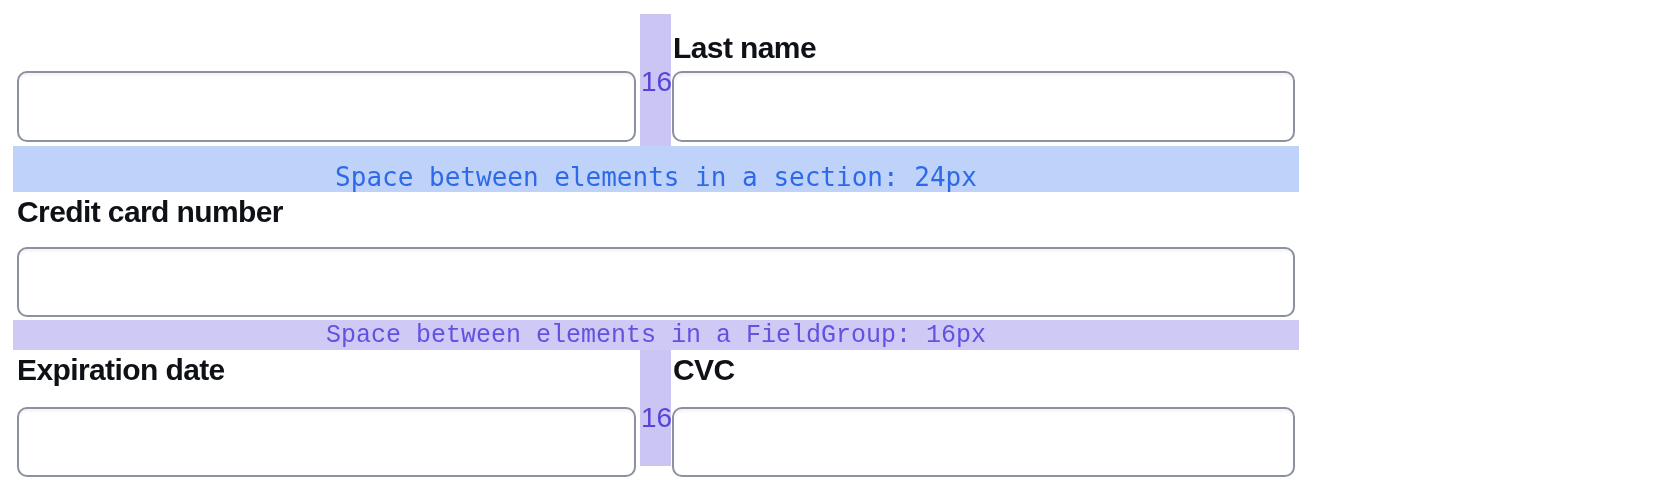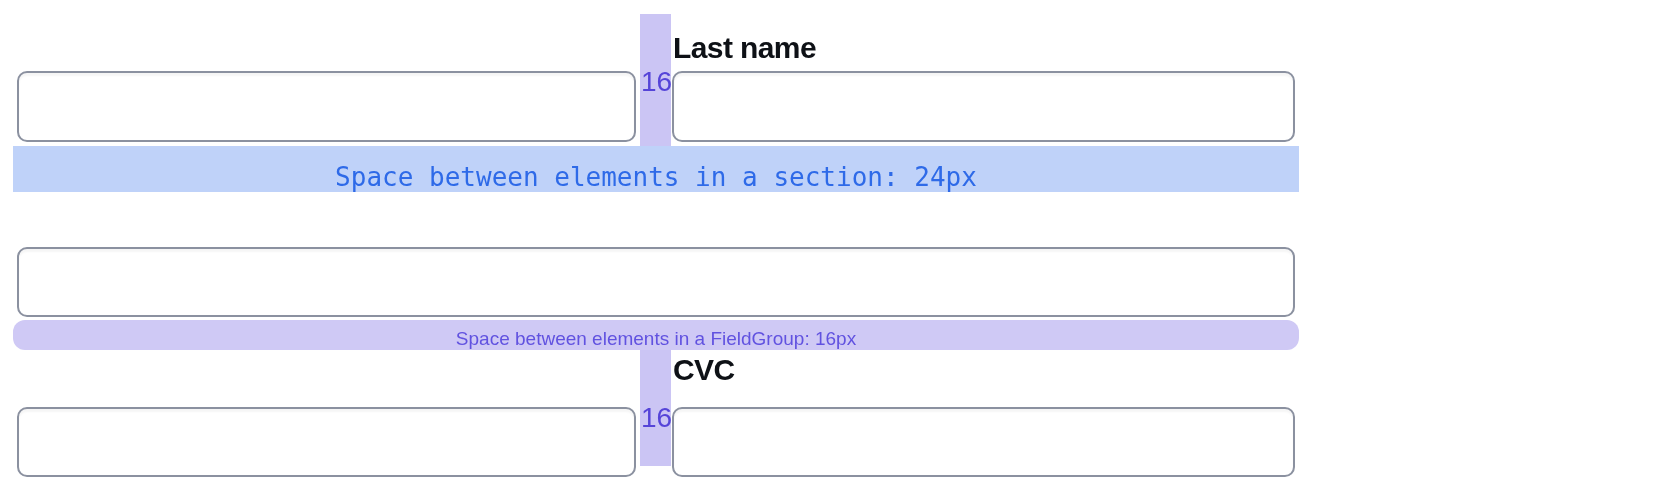--- a/index.html
+++ b/index.html
@@ -61,23 +61,22 @@
   }
   .band-section {
     background: #bfd2f9;
     color: #2e6ae8;
     font-family: "DejaVu Sans Mono", monospace;
     font-size: 26px;
   }
   .band-fieldgroup {
     background: #cfc9f5;
     color: #6152e0;
-    font-family: Liberation Sans, sans-serif;
-    font-size: 19px;
-    border-radius: 12px;
+    font-family: Liberation Mono, monospace;
+    font-size: 25px;
   }
 </style>
 </head>
 <body>
 
 <div class="canvas">
 
   <div class="abs gap-strip" style="left:640px; top:14px; width:31px; height:132px;"></div>
 
   <div class="abs gap-strip" style="left:640px; top:320px; width:31px; height:146px;"></div>
@@ -86,26 +85,28 @@
 
   <input class="abs text-input" type="text" style="left: 17px; top: 71px; width: 619px; height: 71px;" value="">
   <input class="abs text-input" type="text" style="left: 672px; top: 71px; width: 623px; height: 71px;" value="">
 
   <div class="abs gap-label" style="left:641px; top:68px;">16</div>
 
   <div class="abs band band-section" style="left:13px; top:146px; width:1286px; height:46px;">
     <span>Space between elements in a section: 24px</span>
   </div>
 
+  <div class="abs field-label" style="left:17px; top:196px;">Credit card number</div>
   <input class="abs text-input" type="text" style="left: 17px; top: 247px; width: 1278px; height: 70px;" value="">
 
   <div class="abs band band-fieldgroup" style="left:13px; top:320px; width:1286px; height:30px;">
     <span>Space between elements in a FieldGroup: 16px</span>
   </div>
 
+  <div class="abs field-label" style="left:17px; top:354px;">Expiration date</div>
   <div class="abs field-label" style="left:673px; top:354px;text-align:center;">CVC</div>
 
   <input class="abs text-input" type="text" style="left: 17px; top: 407px; width: 619px; height: 70px;" value="">
   <input class="abs text-input" type="text" style="left: 672px; top: 407px; width: 623px; height: 70px;" value="">
 
   <div class="abs gap-label" style="left:641px; top:404px;">16</div>
 
 </div>
 
 </body></html>

